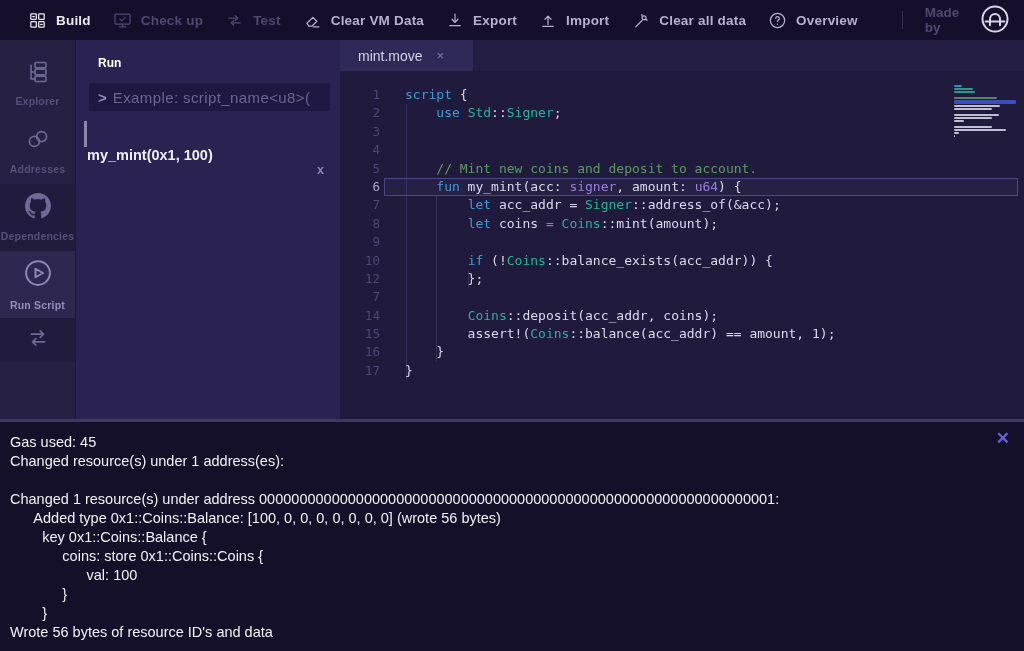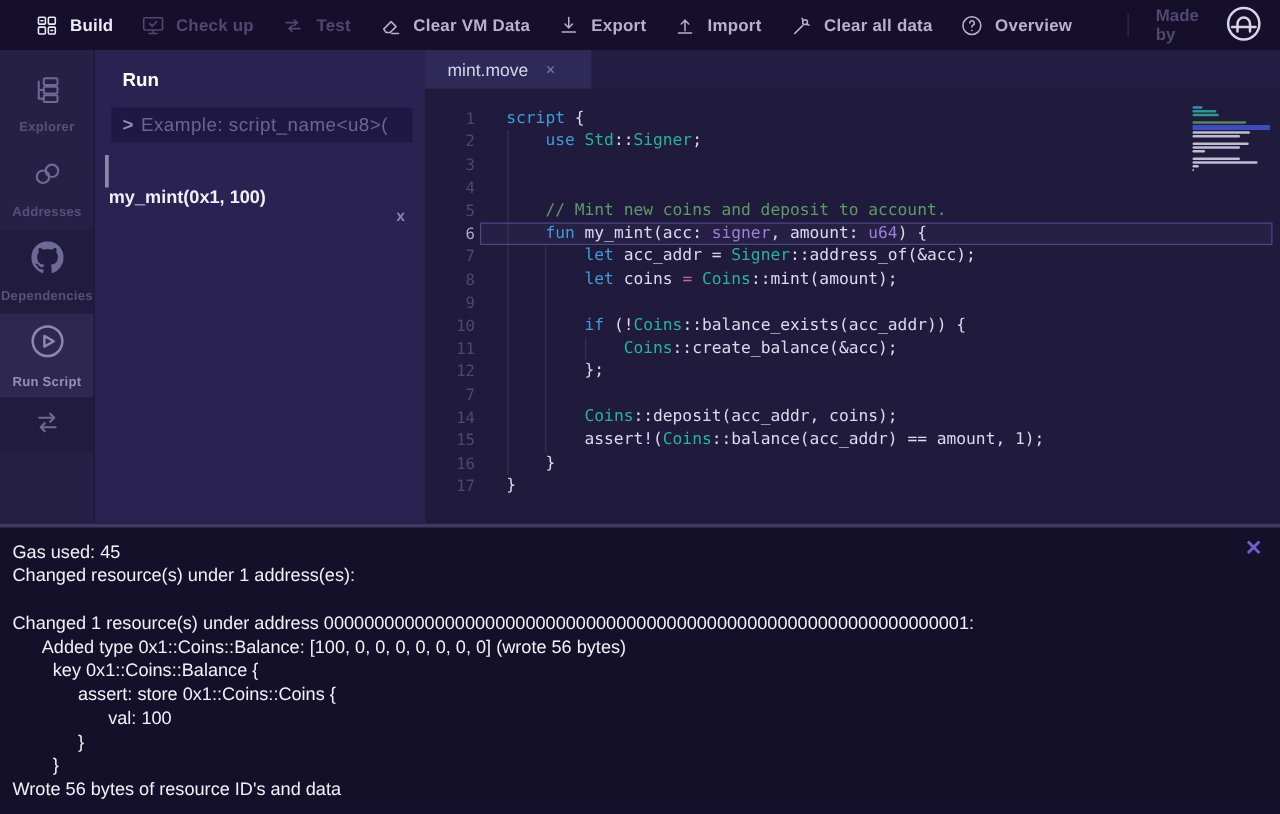--- a/index.html
+++ b/index.html
@@ -43,21 +43,21 @@
   .sb-item.tile-active { background:#2e2851; }
   .sb-item.tile-active .sb-lbl { color:#948eba; }
   .sb-item.tile-active { color:#8d87b2; }
   .sb-item.sb-last { height:44px; }
 
   
   .runpanel {
     position:absolute; left:75px; top:40px; width:265px; height:379px;
     background:#2a2351; border-left:1px solid #1e1840;
   }
-  .run-title { padding:16px 0 0 22px; font-size:15px; font-weight:800; color:#ffffff; }
+  .run-title { padding:16px 0 0 22px; font-size:12px; font-weight:800; color:#ffffff; }
   .run-input-box {
     margin:13px 10px 0 13px; height:28px; background:#1e1843; border-radius:2px;
     display:flex; align-items:center; padding:0 6px 0 9px; overflow:hidden;
   }
   .run-prompt { color:#938db4; font-size:15px; font-weight:700; margin-right:6px; }
   .run-input {
     flex:1; background:transparent; border:none; outline:none;
     color:#cfcbe4; font-size:15px; letter-spacing:.4px; min-width:0;
     font-family:"Liberation Sans", sans-serif;
   }
@@ -302,24 +302,20 @@
           <span class="lnum">8</span>
           <span class="ltext"><span style="color: rgb(220, 217, 236);">        </span><span style="color: rgb(63, 155, 216);">let</span><span style="color: rgb(220, 217, 236);"> coins </span><span style="color: rgb(201, 104, 138);">=</span><span style="color: rgb(220, 217, 236);"> </span><span style="color: rgb(41, 179, 150);">Coins</span><span style="color: rgb(220, 217, 236);">::mint(amount);</span></span>
         </div>
         <div class="codeline">
           <span class="lnum">9</span>
           <span class="ltext"></span>
         </div>
         <div class="codeline">
           <span class="lnum">10</span>
           <span class="ltext"><span style="color: rgb(220, 217, 236);">        </span><span style="color: rgb(63, 155, 216);">if</span><span style="color: rgb(220, 217, 236);"> (!</span><span style="color: rgb(41, 179, 150);">Coins</span><span style="color: rgb(220, 217, 236);">::balance_exists(acc_addr)) {</span></span>
-        </div>
-        <div class="codeline">
-          <span class="lnum">11</span>
-          <span class="ltext"><span style="color: rgb(220, 217, 236);">            </span><span style="color: rgb(41, 179, 150);">Coins</span><span style="color: rgb(220, 217, 236);">::create_balance(&amp;acc);</span></span>
         </div>
         <div class="codeline">
           <span class="lnum">12</span>
           <span class="ltext"><span style="color: rgb(220, 217, 236);">        };</span></span>
         </div>
         <div class="codeline">
           <span class="lnum">7</span>
           <span class="ltext"></span>
         </div>
         <div class="codeline">
@@ -361,21 +357,21 @@
   </div>
 
   <div class="console">
     <div class="log" id="consoleLog">
         <div class="log-line">Gas used: 45</div>
         <div class="log-line">Changed resource(s) under 1 address(es):</div>
         <div class="log-line"></div>
         <div class="log-line">Changed 1 resource(s) under address 0000000000000000000000000000000000000000000000000000000000000001:</div>
         <div class="log-line">      Added type 0x1::Coins::Balance: [100, 0, 0, 0, 0, 0, 0, 0] (wrote 56 bytes)</div>
         <div class="log-line">        key 0x1::Coins::Balance {</div>
-        <div class="log-line">             assert: store 0x1::Coins::Coins {</div>
+        <div class="log-line">             coins: store 0x1::Coins::Coins {</div>
         <div class="log-line">                   val: 100</div>
         <div class="log-line">             }</div>
         <div class="log-line">        }</div>
         <div class="log-line">Wrote 56 bytes of resource ID's and data</div>
       </div>
     <div class="console-close">✕</div>
   </div>
 
 </div>
 

